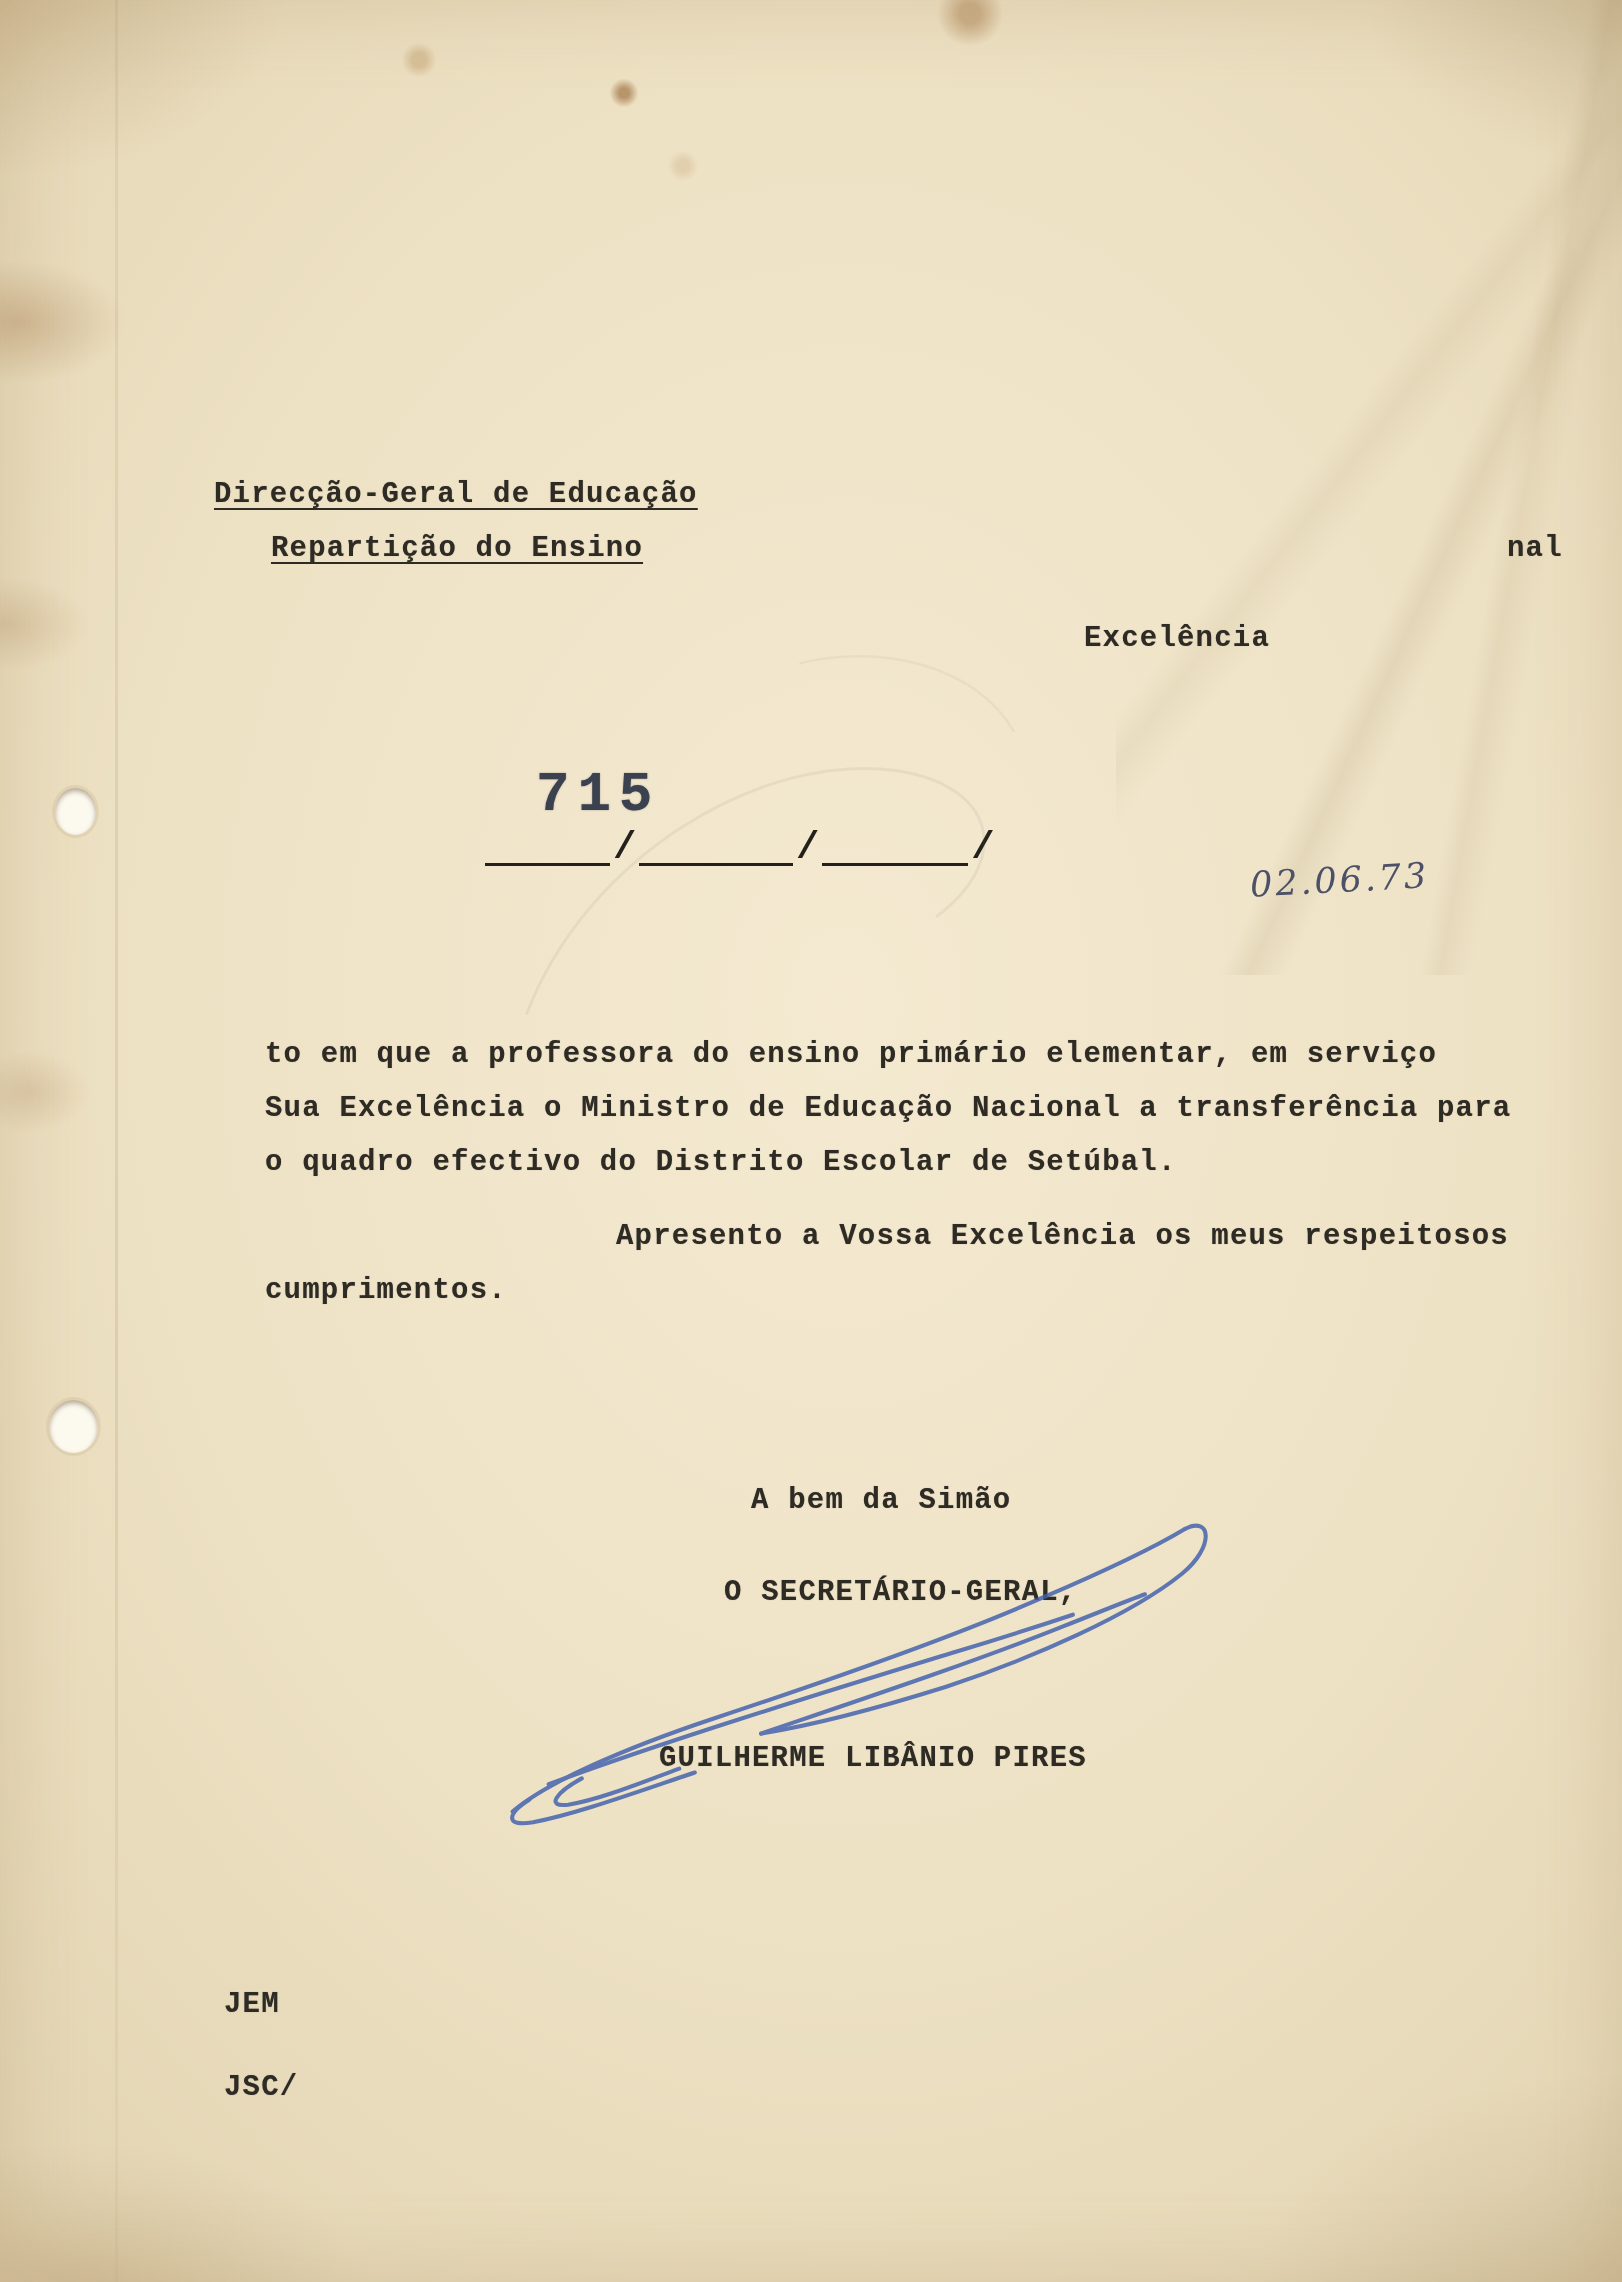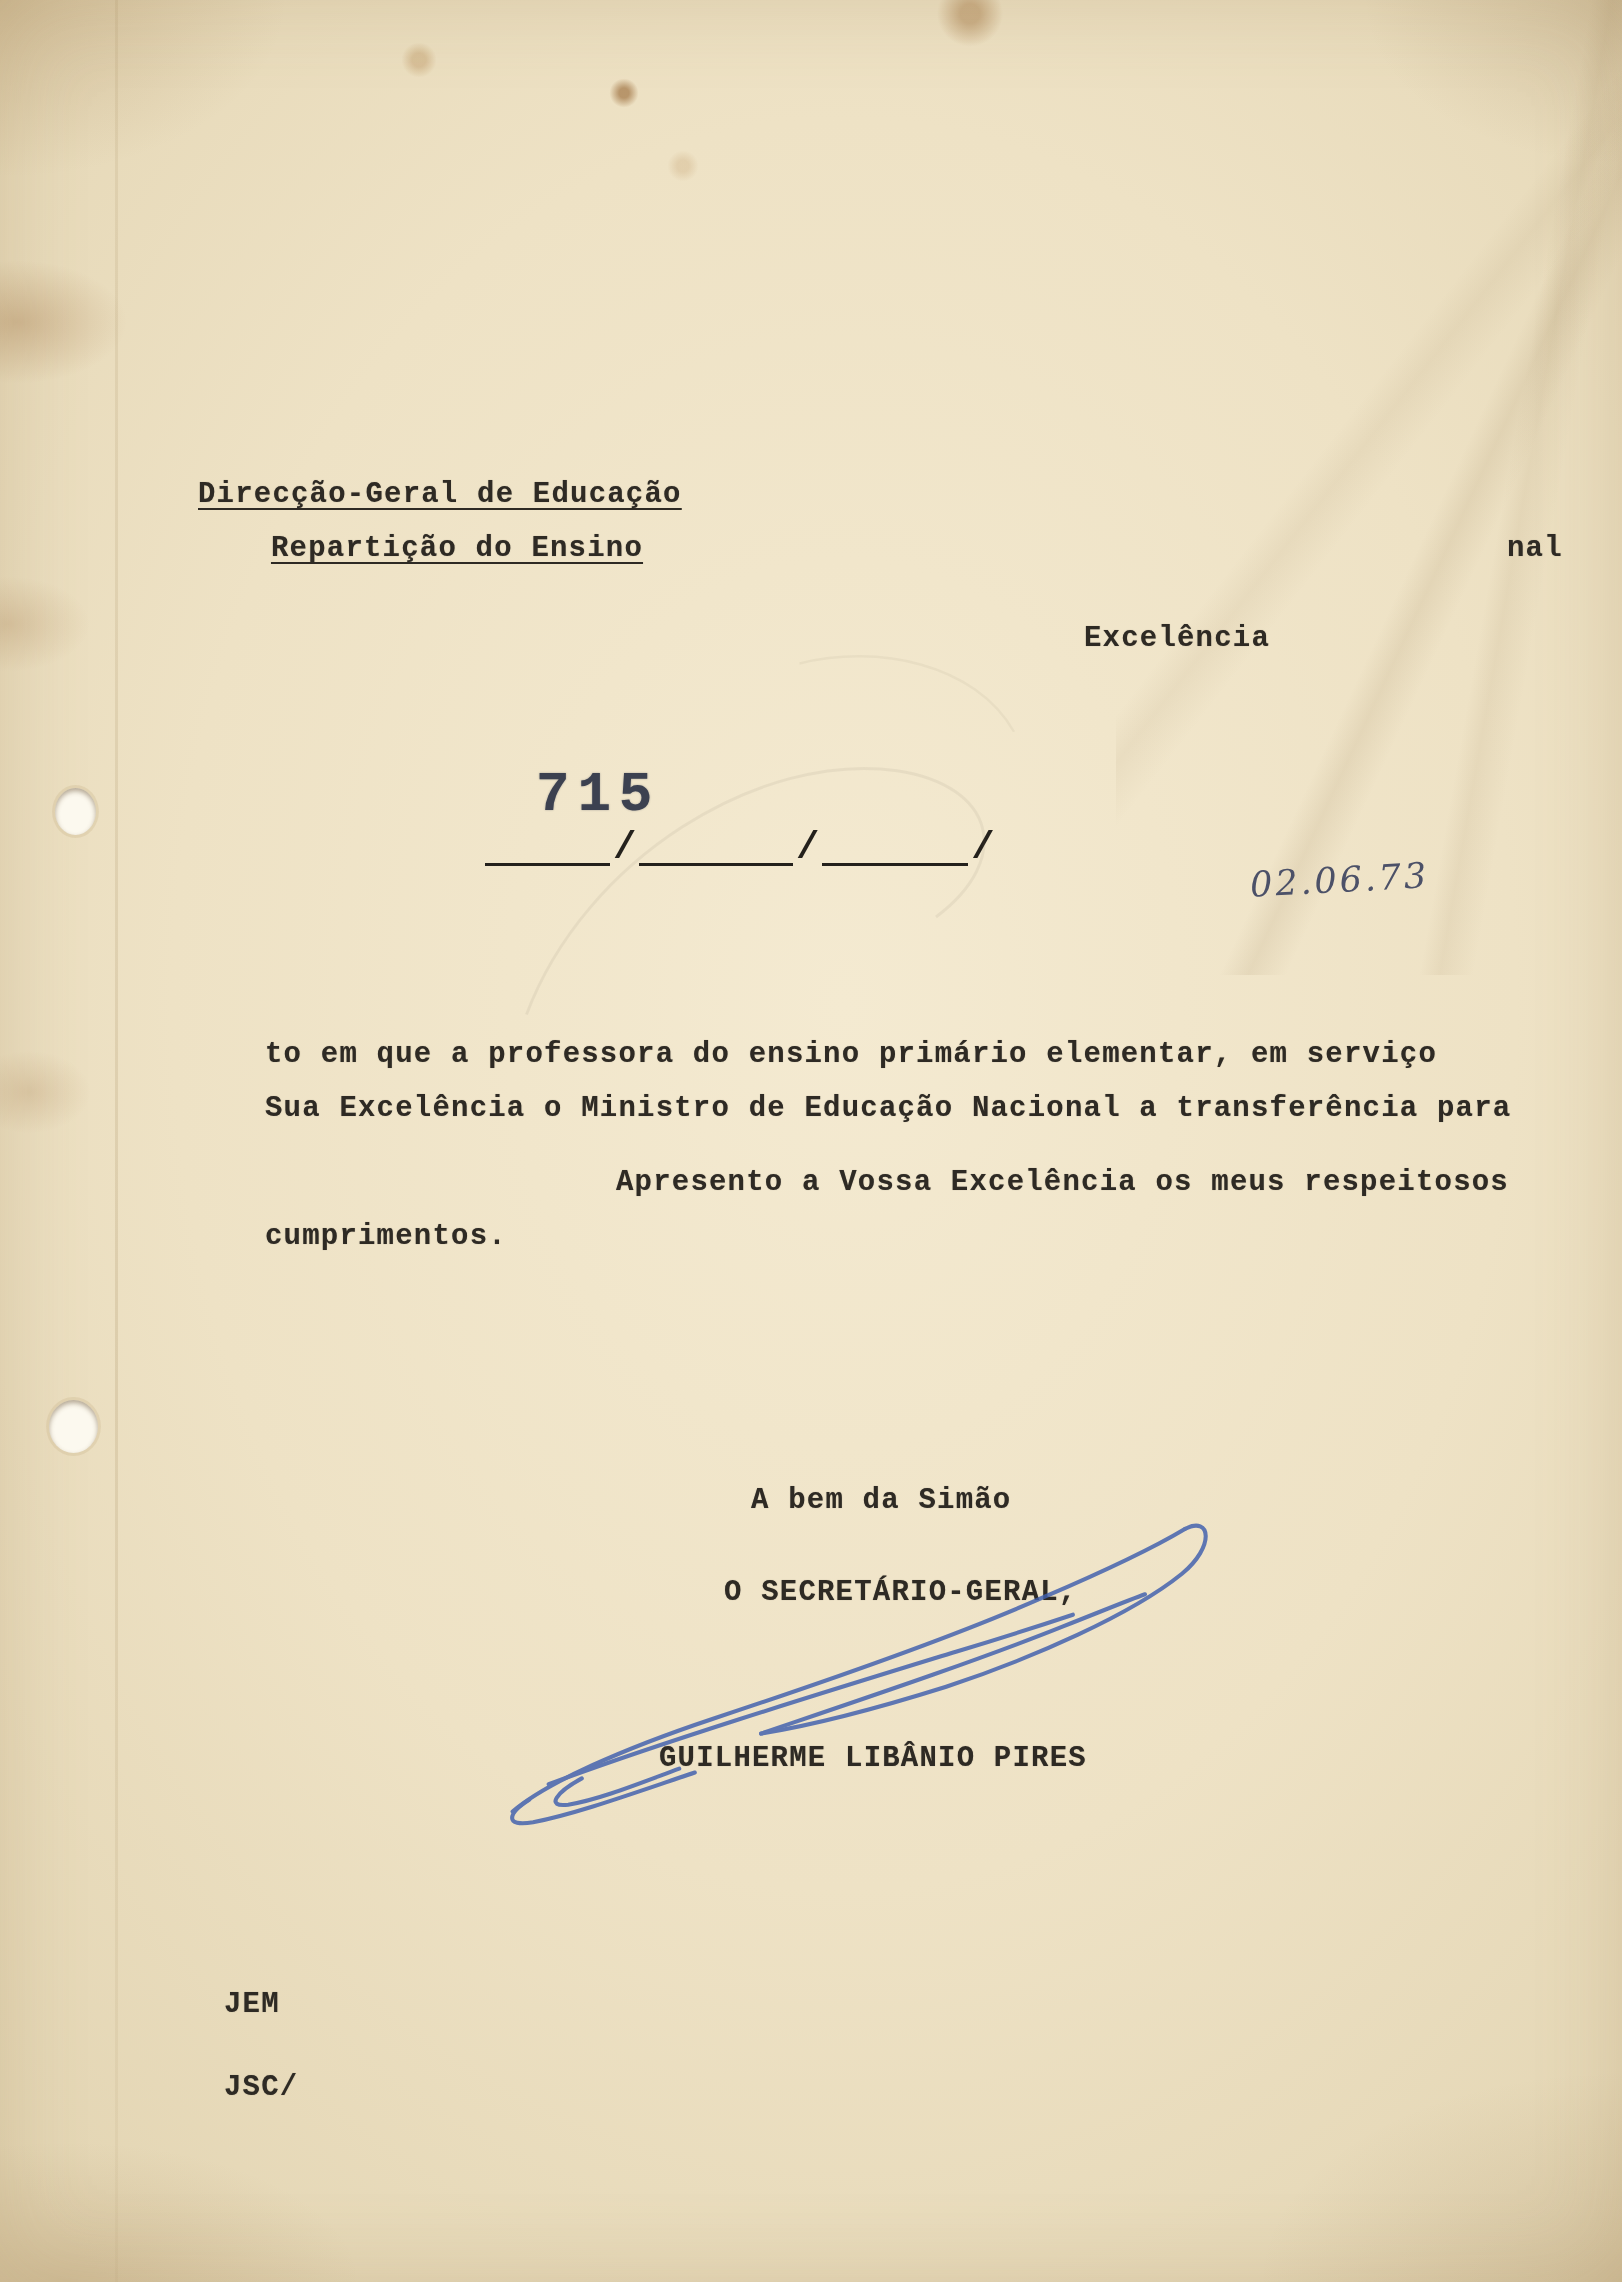--- a/index.html
+++ b/index.html
@@ -36,21 +36,21 @@
   }
   .hole { position:absolute; border-radius:50%; background:#fcf9ef;
     box-shadow: inset 0 2.9px 4.9px rgba(95,72,40,.45), 0 0 0 2.9px rgba(205,185,145,.35); }
   .hole.h1 { left:55px; top:788px; width:41px; height:47px; }
   .hole.h2 { left:49px; top:1400px; width:49px; height:53px; }
 
   .tw { position:absolute; font-weight:bold; font-size:29px; letter-spacing:1.2px;
         white-space:pre; text-shadow:0 0 1px rgba(46,42,36,.38); }
   .under { text-decoration:underline; text-decoration-thickness:2.4px; text-underline-offset:5.9px; }
 
-  .org1 { left:198px; top:478px;text-align:center; }
+  .org1 { left:214px; top:478px;text-align:center; }
   .org2 { left:213px; top:532px; width:488px; text-align:center; }
   .addr1 { left:907px; top:478px; }
   .addr2 { left:1507px; top:532px; }
   .salut { left:1084px; top:622px; }
 
   .refnum { left:536px; top:763px; font-size:56px; letter-spacing:7.8px; color:#3c4150;
             text-shadow:0 0 2px rgba(60,65,80,.45); }
   .slashline { position:absolute; left:485px; top:815px; height:51px; display:flex; align-items:flex-end; }
   .blank { display:inline-block; height:45px; border-bottom:3.9px solid #24211c; }
   .blank.b1 { width:125px; } .blank.b2 { width:154px; } .blank.b3 { width:146px; }
@@ -106,20 +106,21 @@
   <div class="hand">02.06.73</div>
 
   <svg class="pencil" viewBox="0 0 640 520">
     <path d="M 60 420 C 120 260 300 150 440 170 C 540 185 560 260 480 320" fill="none" stroke="rgba(115,105,88,.18)" stroke-width="3"></path>
     <path d="M 340 60 C 420 40 520 60 560 130" fill="none" stroke="rgba(115,105,88,.14)" stroke-width="2.5"></path>
   </svg>
 
   <div class="bodyblock">
     <div class="bodyline">to em que a professora do ensino primário elementar, em serviço</div>
     <div class="bodyline">Sua Excelência o Ministro de Educação Nacional a transferência para</div>
+    <div class="bodyline">o quadro efectivo do Distrito Escolar de Setúbal.</div>
     <div class="bodyline indent2 para2">Apresento a Vossa Excelência os meus respeitosos</div>
     <div class="bodyline">cumprimentos.</div>
   </div>
 
   <div class="tw motto">A bem da Simão</div>
   <div class="tw sigtitle">O SECRETÁRIO-GERAL,</div>
 
   <svg class="signature" viewBox="0 0 760 350">
     <g fill="none" stroke="#3f5fae" stroke-width="4.2" stroke-linecap="round" opacity="0.82">
       <path d="M 25 330 C 60 300 140 265 230 235 C 360 192 480 150 570 110 C 640 80 690 55 715 40"></path>

